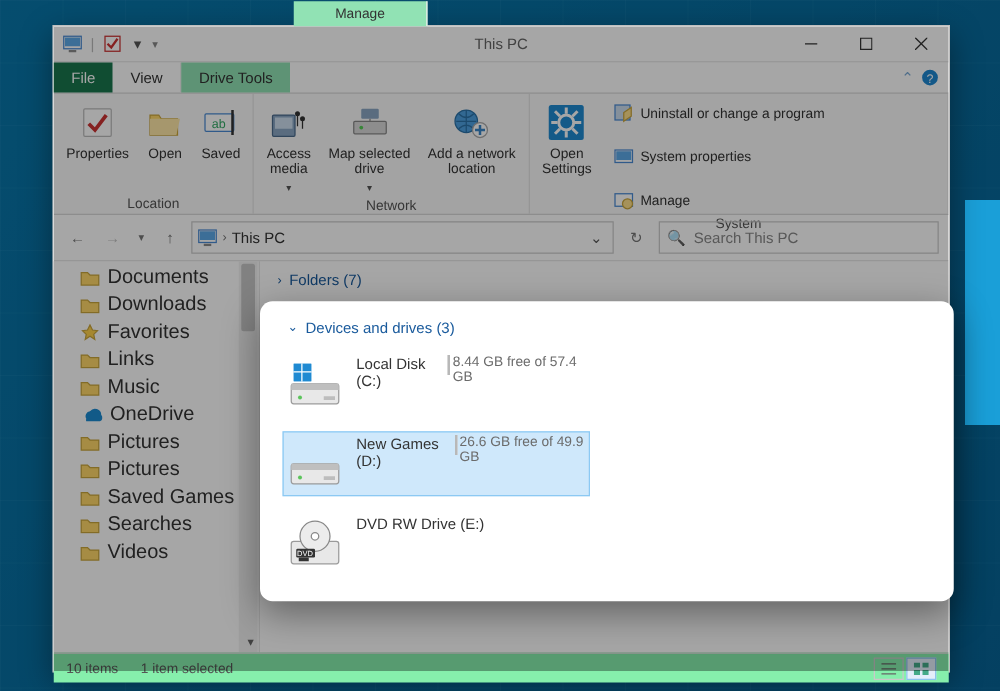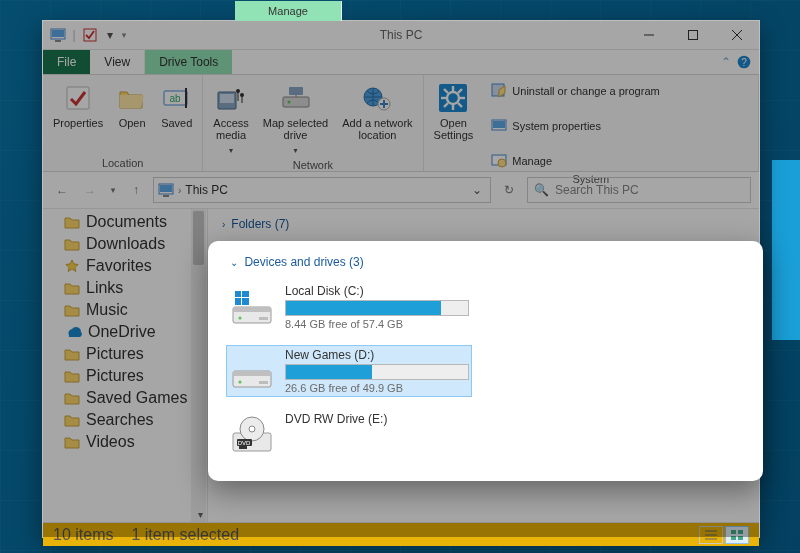--- a/index.html
+++ b/index.html
@@ -42,25 +42,25 @@
   .nav .thumb{position:absolute;right:2px;top:2px;width:11px;height:54px;background:#c7c7c7;border-radius:2px}
   .nav .arrow{position:absolute;right:3px;bottom:2px;font-size:10px;color:#666}
   .content{flex:1;position:relative;padding:6px 4px}
   .grouphdr{display:flex;align-items:center;gap:6px;color:#195a9c;font-size:12px;padding:2px 4px}
   .grouphdr .chev{font-size:10px}
   .panel{position:absolute;left:0;right:-4px;top:32px;background:#fff;border-radius:10px;box-shadow:0 10px 30px rgba(0,0,0,.4);padding:12px 18px 20px 18px;z-index:50}
   .drives{display:flex;flex-wrap:wrap;gap:12px 36px;margin-top:10px}
   .drive{width:240px;display:flex;gap:10px;padding:2px;border:1px solid transparent}
   .drive.sel{background:#cfe8fb;border:1px solid #8cc9f3}
   .dicon{width:46px;height:46px;display:flex;align-items:center;justify-content:center}
-  .dinfo{flex:1;display:flex;flex-direction:column;gap:2px;font-size:12px}
+  .dinfo{flex:1;display:flex;flex-direction:row;gap:2px;font-size:12px}
   .bar{height:14px;border:1px solid #b8b8b8;background:#eee;position:relative}
   .bar .fill{position:absolute;left:0;top:0;bottom:0;background:#1e9fd8}
   .free{color:#6b6b6b;font-size:11px}
-  .status{height:23px;border-top:1px solid #e3e3e3;display:flex;align-items:center;gap:18px;padding:0 10px;font-size:16px;color:#555;background:#eab308;position:relative}
+  .status{height:23px;border-top:1px solid #e3e3e3;display:flex;align-items:center;gap:18px;padding:0 10px;font-size:11px;color:#555;background:#86efac;position:relative}
   .viewsw{margin-left:auto;display:flex;gap:2px}
   .viewsw div{width:22px;height:16px;border:1px solid #c9c9c9;display:flex;align-items:center;justify-content:center}
   svg{display:block}
   .folder-ic{width:16px;height:14px}
 </style>
 </head>
 <body>
 
 <div class="desktop">
   <div class="dgrid"></div>

